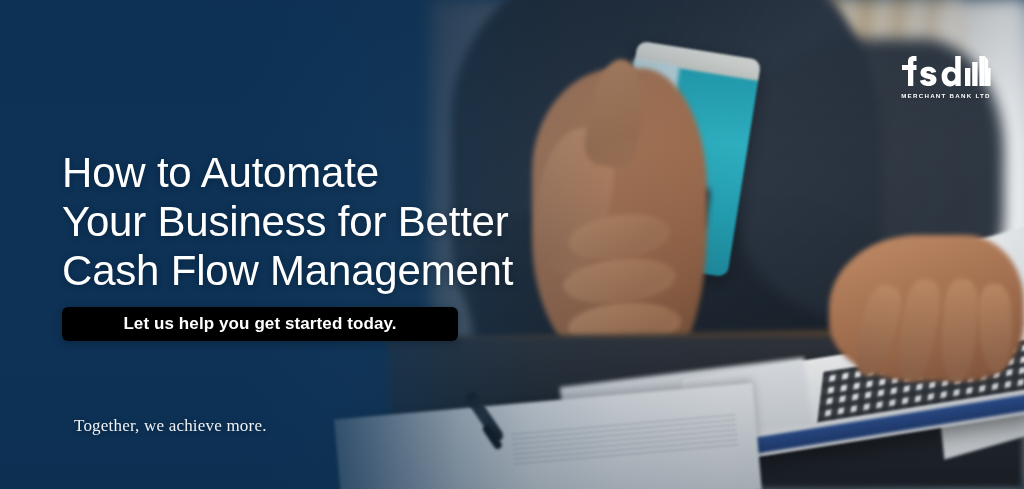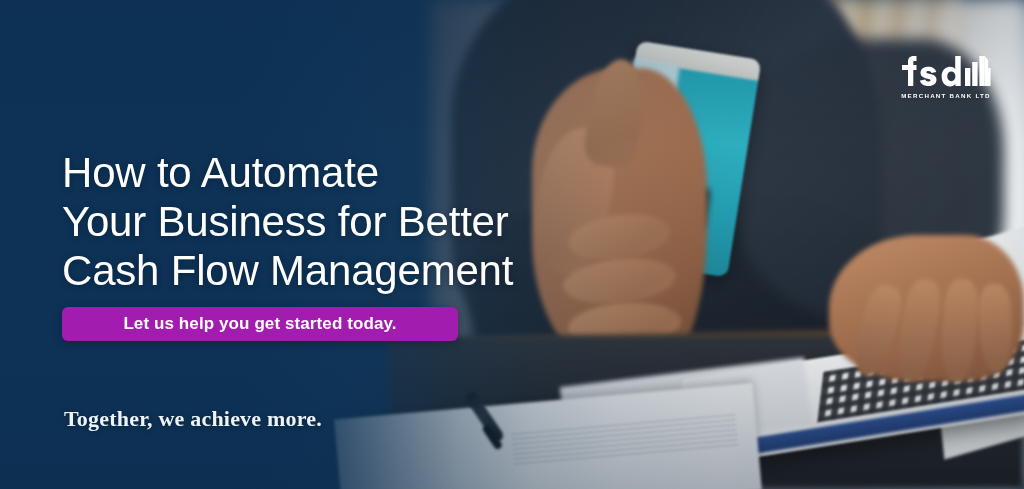--- a/index.html
+++ b/index.html
@@ -392,42 +392,42 @@
   }
 
   .cta-button {
     position: absolute;
     left: 62px;
     top: 307px;
     width: 396px;
     height: 34px;
     border: 0;
     border-radius: 6px;
-    background: #a21caf;
+    background: #000000;
     color: #ffffff;
     font-family: "Liberation Sans", sans-serif;
     font-size: 17px;
     font-weight: 700;
     letter-spacing: 0.1px;
     text-align: center;
     line-height: 34px;
     cursor: pointer;
     padding: 0;
     box-shadow: 0 2px 8px rgba(4,16,30,0.35);
   }
 
   .tagline {
     position: absolute;
     left: 62px;
     top: 404px;
-    margin: 2px;
+    margin: 12px;
     color: #eef3f7;
     font-family: "Liberation Serif", serif;
-    font-size: 22px;
-    font-weight: 700;
+    font-size: 17px;
+    font-weight: 400;
     letter-spacing: 0.2px;
     text-shadow: 0 1px 4px rgba(4,20,36,0.5);
   }
 
   
   .logo {
     position: absolute;
     right: 30px;
     top: 52px;
     width: 96px;

